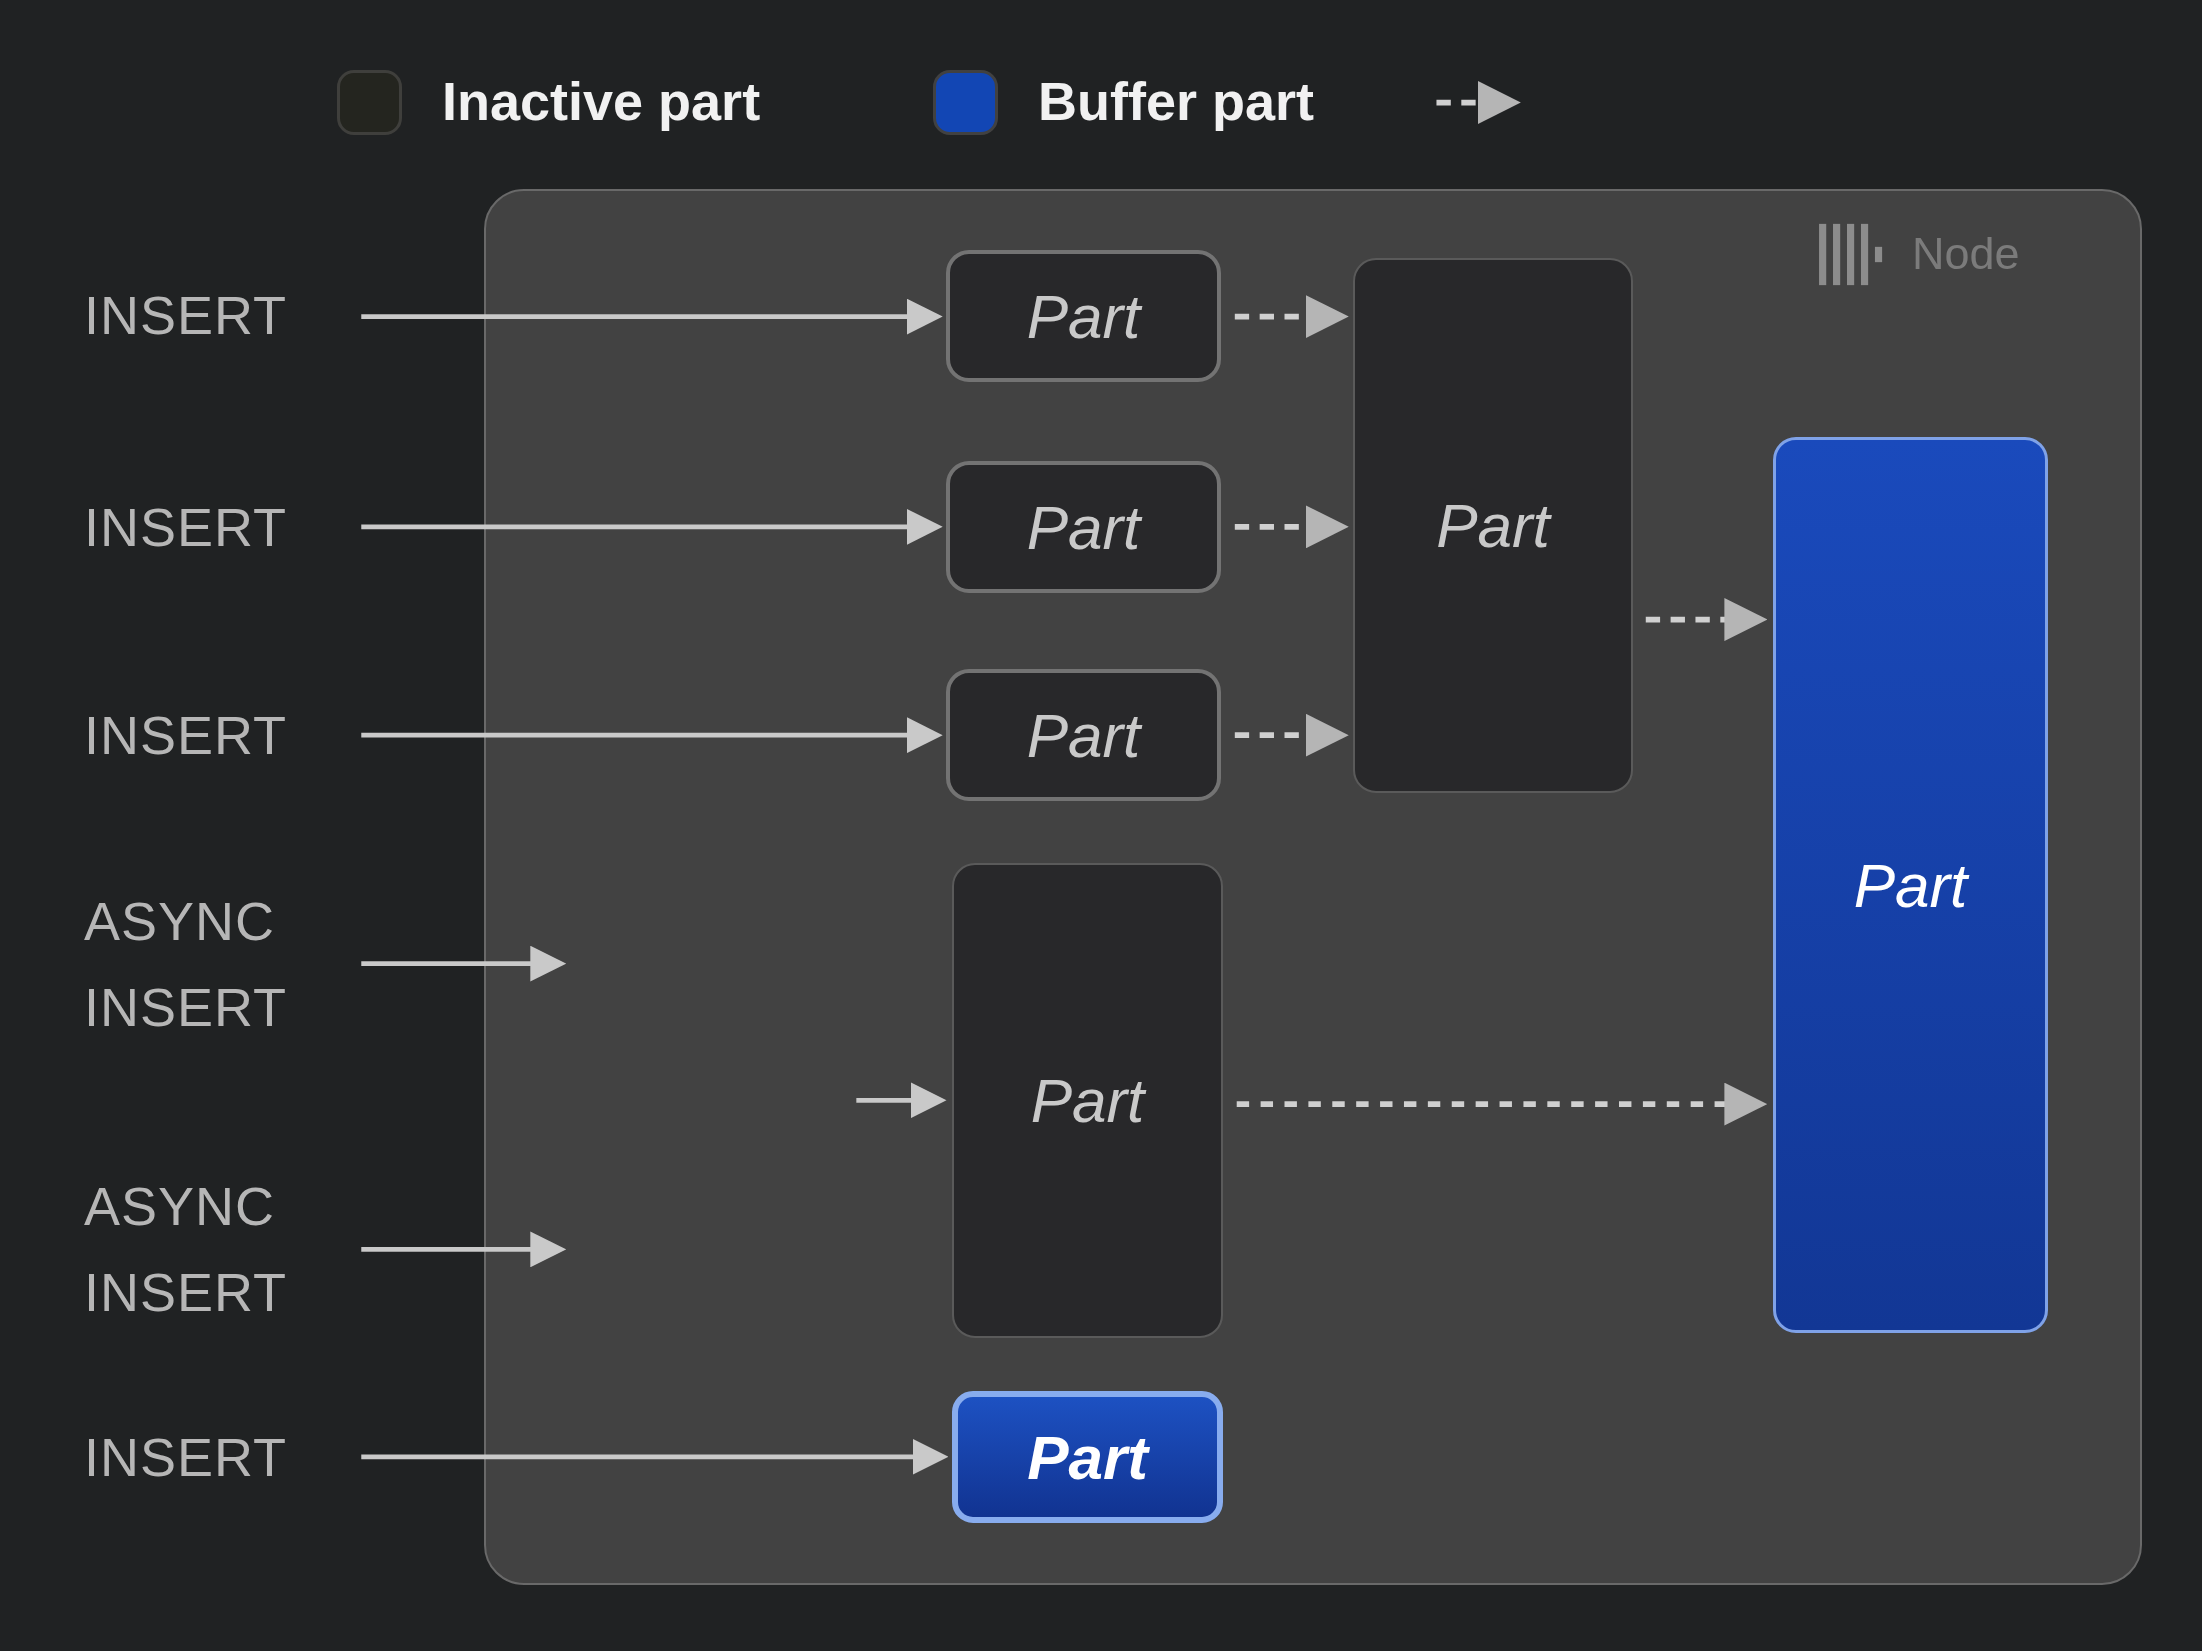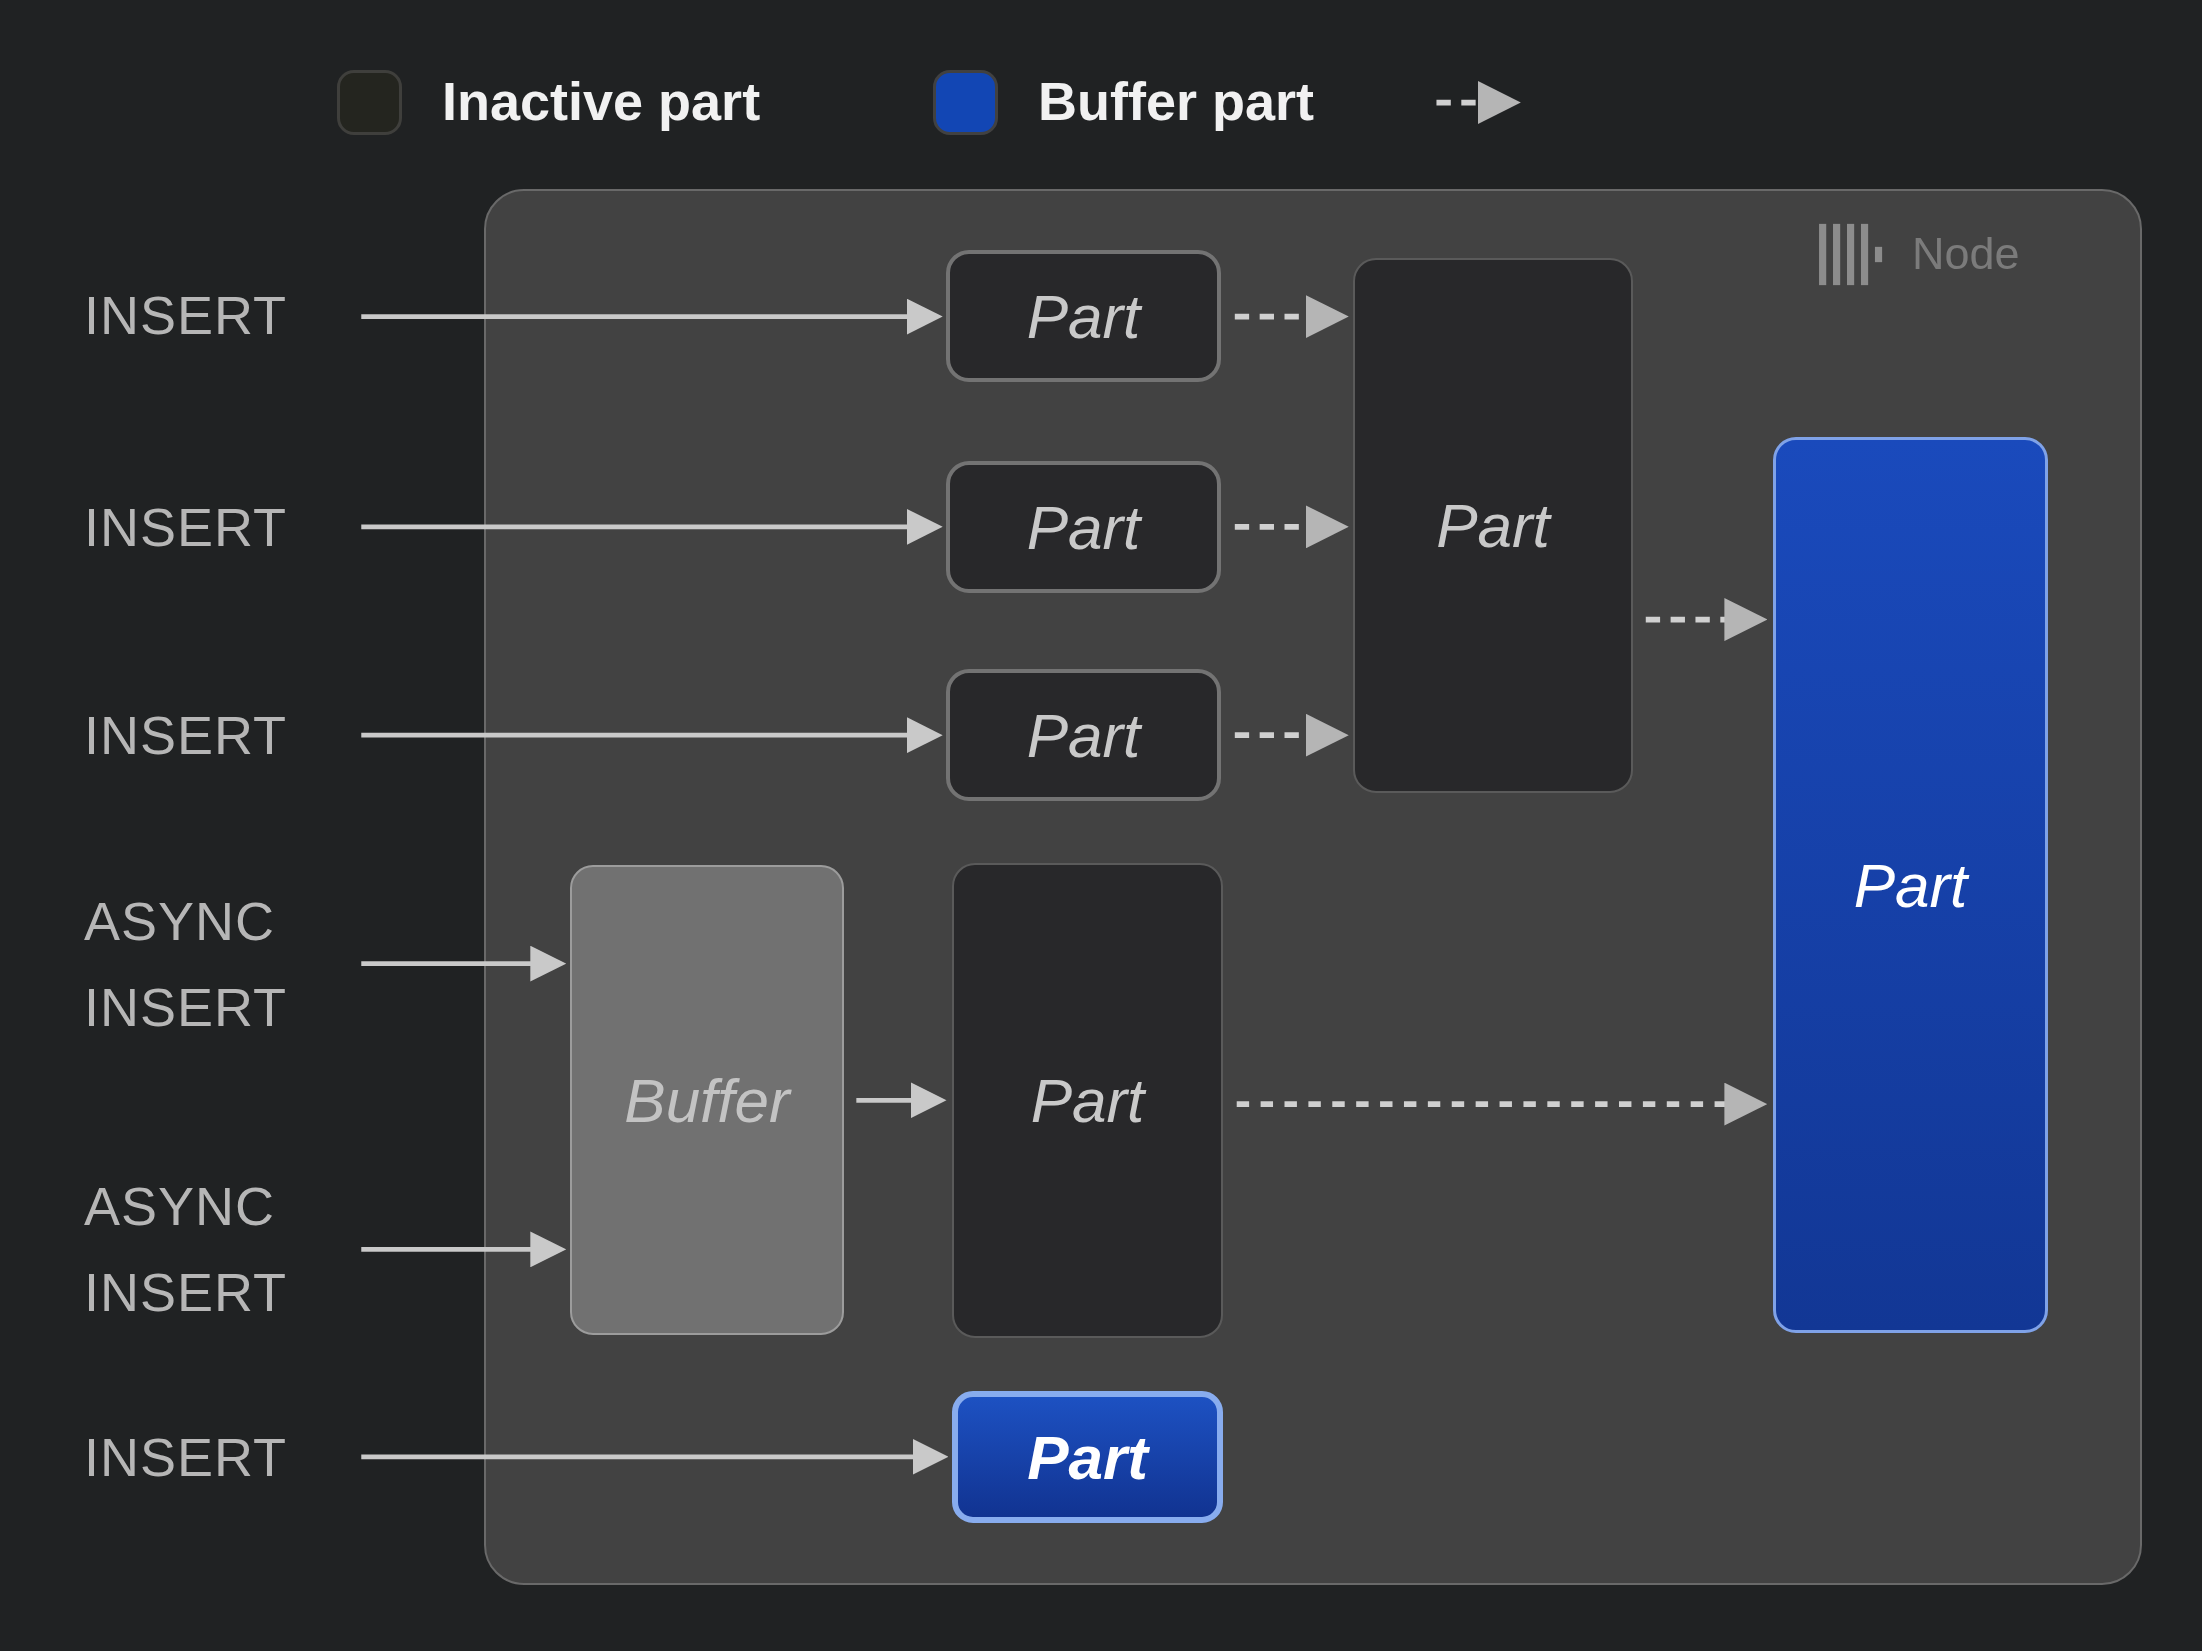--- a/index.html
+++ b/index.html
@@ -76,21 +76,20 @@
   <div class="io-label" style="top:484px;">INSERT</div>
   <div class="io-label" style="top:692px;">INSERT</div>
   <div class="io-label" style="top:878px;width:239px;">ASYNC INSERT</div>
   <div class="io-label" style="top:1163px;width:239px;">ASYNC INSERT</div>
   <div class="io-label" style="top:1414px;">INSERT</div>
 
   <div class="box box-inactive-small" style="left:946px;top:250px;width:275px;height:132px;">Part</div>
   <div class="box box-inactive-small" style="left:946px;top:461px;width:275px;height:132px;">Part</div>
   <div class="box box-inactive-small" style="left:946px;top:669px;width:275px;height:132px;">Part</div>
   <div class="box box-inactive-big" style="left:1353px;top:258px;width:280px;height:535px;">Part</div>
-  <div class="box box-buffer" style="left:570px;top:865px;width:274px;height:470px;">Buffer</div>
   <div class="box box-inactive-big" style="left:952px;top:863px;width:271px;height:475px;">Part</div>
   <div class="box box-blue-large" style="left:1773px;top:437px;width:275px;height:896px;">Part</div>
   <div class="box box-blue-small" style="left:952px;top:1391px;width:271px;height:132px;">Part</div>
 
   <svg class="arrows" width="2202" height="1652" viewBox="0 0 2304 1728">
     <defs>
       <marker id="headSolid" viewBox="0 0 12 12" refX="1" refY="6" markerWidth="7.5" markerHeight="7.5" orient="auto">
         <path d="M0,0 L12,6 L0,12 Z" fill="#c9c9c9"></path>
       </marker>
       <marker id="headDash" viewBox="0 0 12 12" refX="1" refY="6" markerWidth="7.5" markerHeight="7.5" orient="auto">

